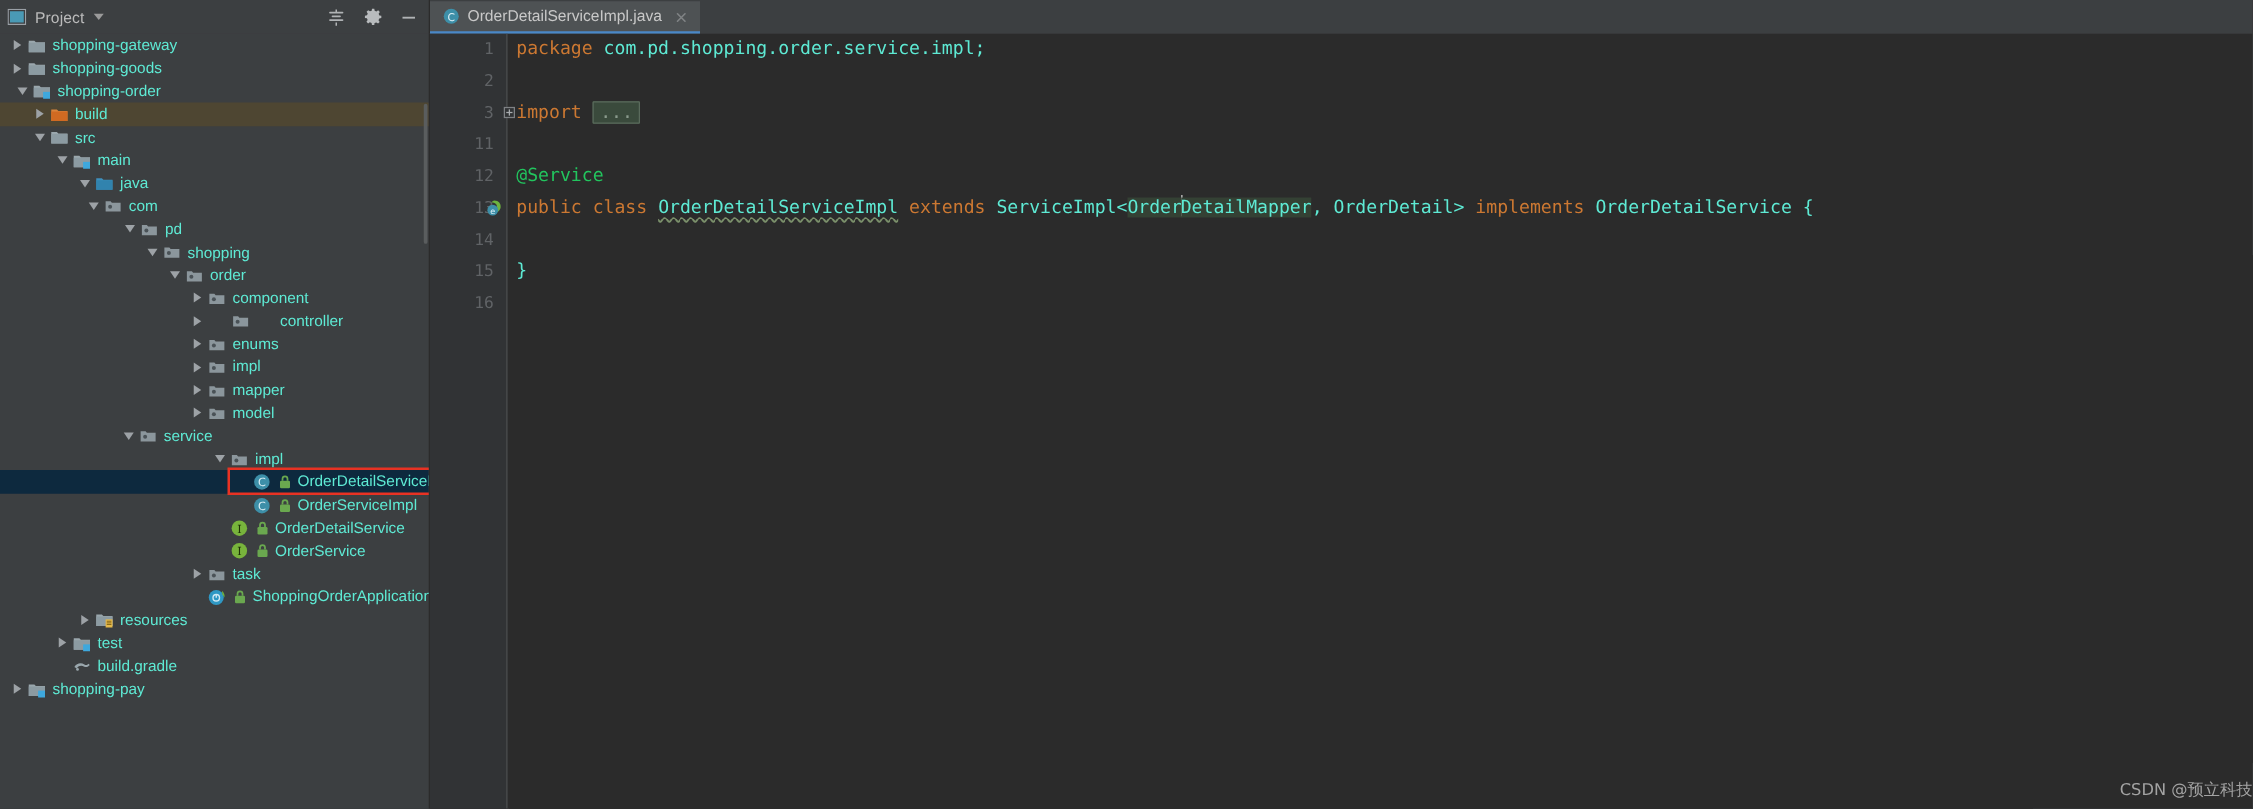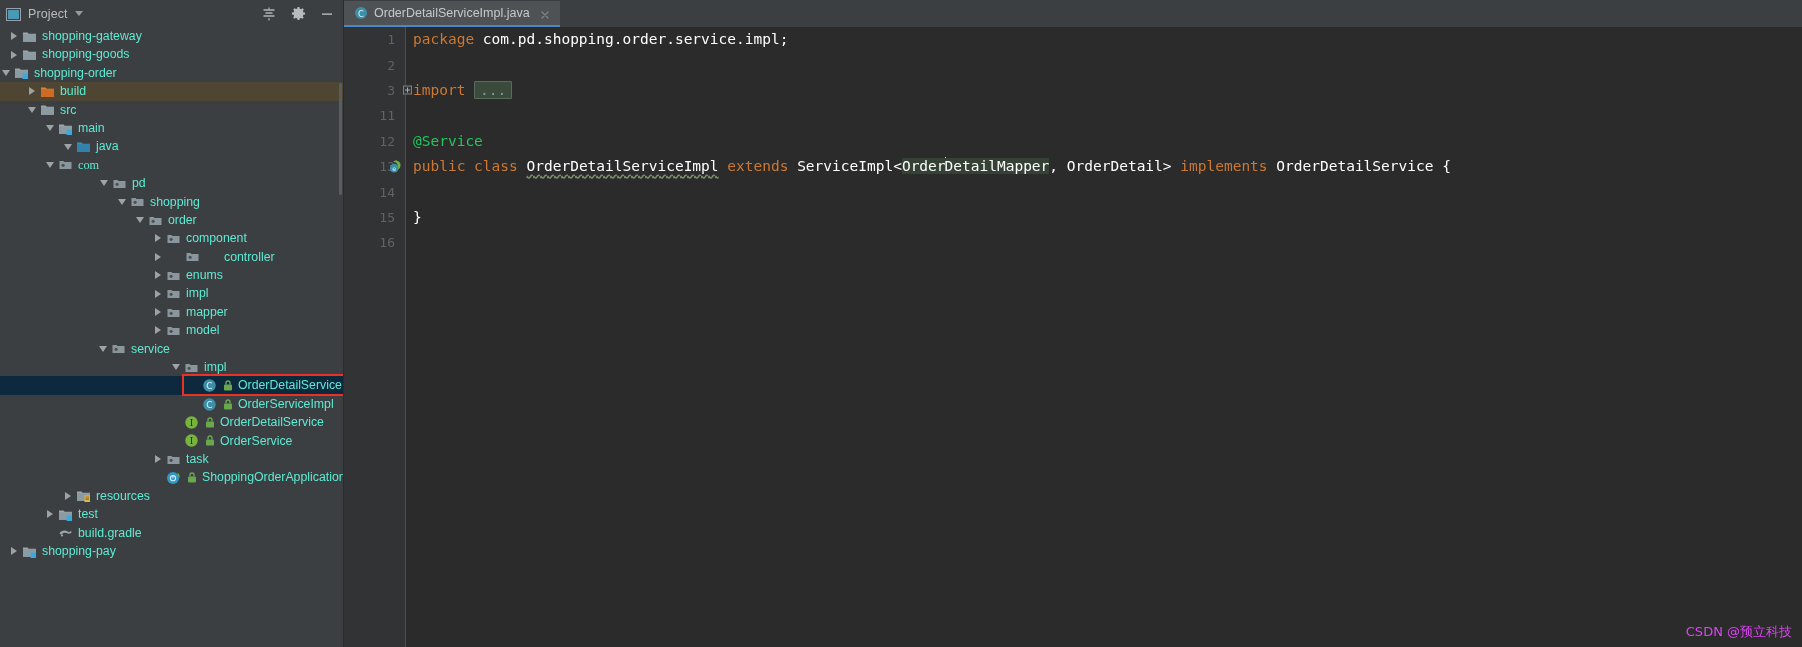--- a/index.html
+++ b/index.html
@@ -114,40 +114,40 @@
     content:""; position:absolute; width:1px; height:5px; background:#a9acaf;
   }
 
   .code {
     flex: 1; position: relative; padding-left: 7px;
     font-family: "DejaVu Sans Mono", monospace; font-size: 14.5px;
   }
   .cline { height: 25.4px; line-height: 25.4px; white-space: pre; color: #a9b7c6; }
   .kw      { color: #cc7832; }
   .ann     { color: #22c55e; }
-  .plain   { color: #ffffff; }
+  .plain   { color: #5eead4; }
   .wavy {
     text-decoration: underline;
     text-decoration-style: wavy;
     text-decoration-color: #7a8f6a;
     text-underline-offset: 3px;
   }
   .hl-ident { background: #344134; }
   .foldbox {
     background: #3a4a3c; border: 1px solid #5a6b5c; color: #8a9a8c;
     padding: 0 5px; border-radius: 1px;
   }
   .caret {
     display: inline-block; width: 0; border-left: 1.5px solid #d0d0d0;
     height: 17px; vertical-align: -3px; margin: 0 -1px;
   }
 
   .watermark {
-    position: absolute; right: 10px; bottom: 6px;
-    color: #d946ef; font-size: 13px; z-index: 20;
+    position: absolute; right: 0; bottom: 6px;
+    color: #a3a3a3; font-size: 13px; z-index: 20;
     font-family: "DejaVu Sans", sans-serif;
   }
 </style>
 </head>
 <body>
 
 <div id="app">
 
   <div class="top-row">
 
@@ -213,21 +213,21 @@
             <span class="tlabel">shopping-gateway</span>
           </div>
           <div class="trow" style="padding-left: 8px;">
             <span class="twist right"></span>
             <span class="ticon"><svg viewBox="0 0 15 15" width="15" height="15">
                 <path d="M1 3.5h4.5l1.2 1.3H14v8H1z" fill="#9aa7ad"></path>
                 <path d="M1 5.2h13v7.6H1z" fill="#8c9ba2"></path>
               </svg></span>
             <span class="tlabel">shopping-goods</span>
           </div>
-          <div class="trow" style="padding-left: 0;">
+          <div class="trow" style="padding-left: 12px;">
             <span class="twist down"></span>
             <span class="ticon"><svg viewBox="0 0 15 15" width="15" height="15">
                 <path d="M1 3.5h4.5l1.2 1.3H14v8H1z" fill="#9aa7ad"></path>
                 <path d="M1 5.2h13v7.6H1z" fill="#8c9ba2"></path>
                 <rect x="8.5" y="8.5" width="5.5" height="5.5" fill="#3ea8dd"></rect>
               </svg></span>
             <span class="tlabel">shopping-order</span>
           </div>
           <div class="trow sel-build" style="padding-left: 26px;">
             <span class="twist right"></span>
@@ -255,21 +255,21 @@
             <span class="tlabel">main</span>
           </div>
           <div class="trow" style="padding-left: 62px;">
             <span class="twist down"></span>
             <span class="ticon"><svg viewBox="0 0 15 15" width="15" height="15">
                 <path d="M1 3.5h4.5l1.2 1.3H14v8H1z" fill="#3e8fbc"></path>
                 <path d="M1 5.2h13v7.6H1z" fill="#3183ae"></path>
               </svg></span>
             <span class="tlabel">java</span>
           </div>
-          <div class="trow" style="padding-left: 44px; font-family: Liberation Serif, serif;">
+          <div class="trow" style="padding-left: 69px;">
             <span class="twist down"></span>
             <span class="ticon"><svg viewBox="0 0 15 15" width="15" height="15">
                 <path d="M1.5 4h4l1 1.1H13.5v7h-12z" fill="#8b969c"></path>
                 <circle cx="5.1" cy="8.3" r="1.6" fill="#4a5257"></circle>
               </svg></span>
             <span class="tlabel">com</span>
           </div>
           <div class="trow" style="padding-left: 98px;">
             <span class="twist down"></span>
             <span class="ticon"><svg viewBox="0 0 15 15" width="15" height="15">

